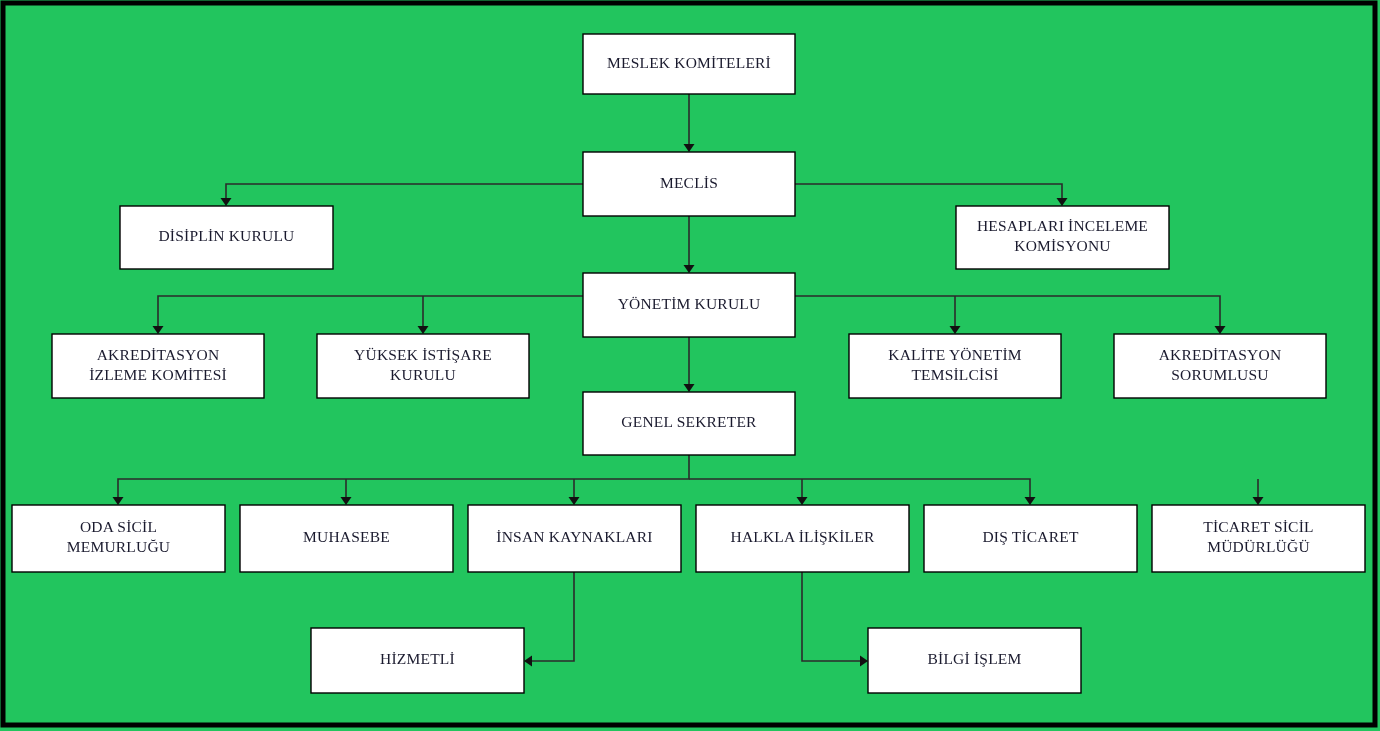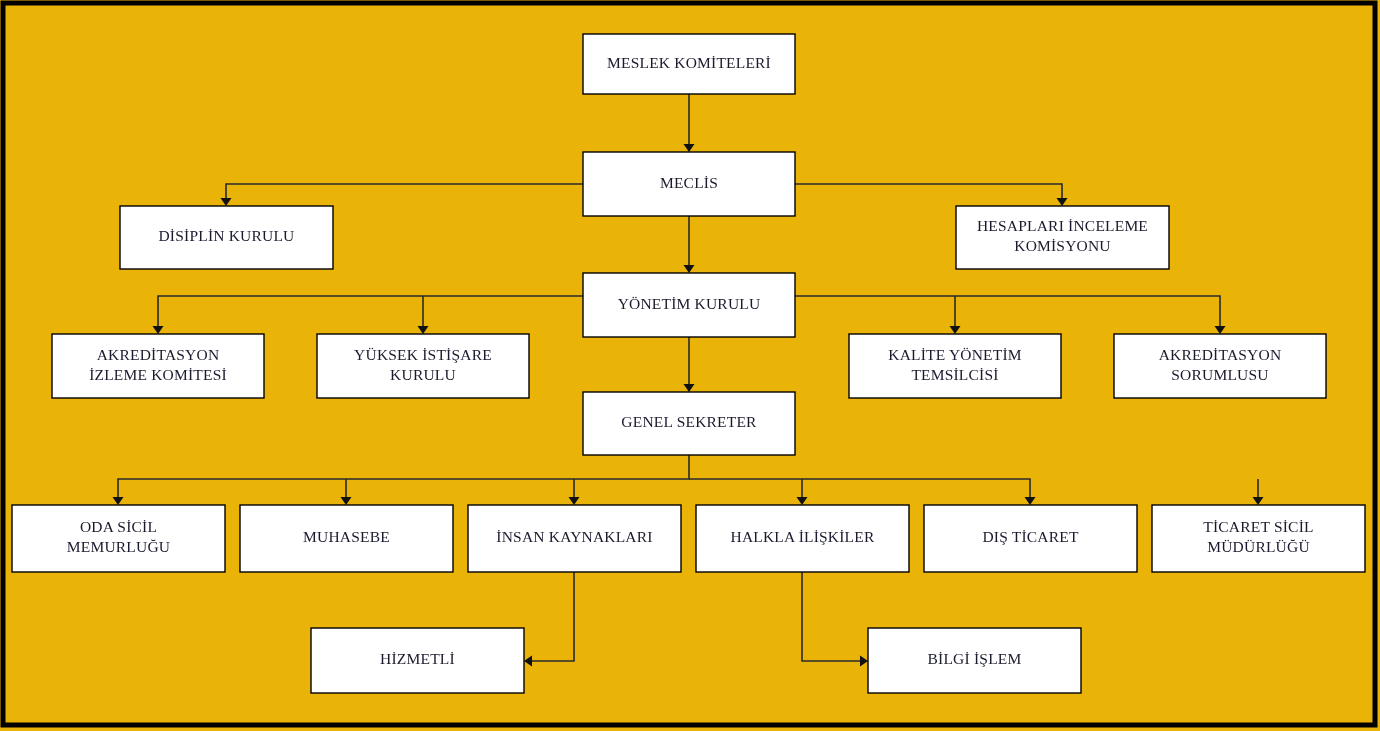--- a/index.html
+++ b/index.html
@@ -4,21 +4,21 @@
 <style>
   html, body {
     margin: 0;
     padding: 0;
     background: #ffffff;
   }
   #chart-root {
     position: relative;
     width: 1380px;
     height: 731px;
-    background: #eab308;
+    background: #22c55e;
     font-family: "Liberation Serif", "DejaVu Serif", serif;
     overflow: hidden;
   }
   #org-svg {
     position: absolute;
     top: 0;
     left: 0;
     width: 1380px;
     height: 731px;
     display: block;

